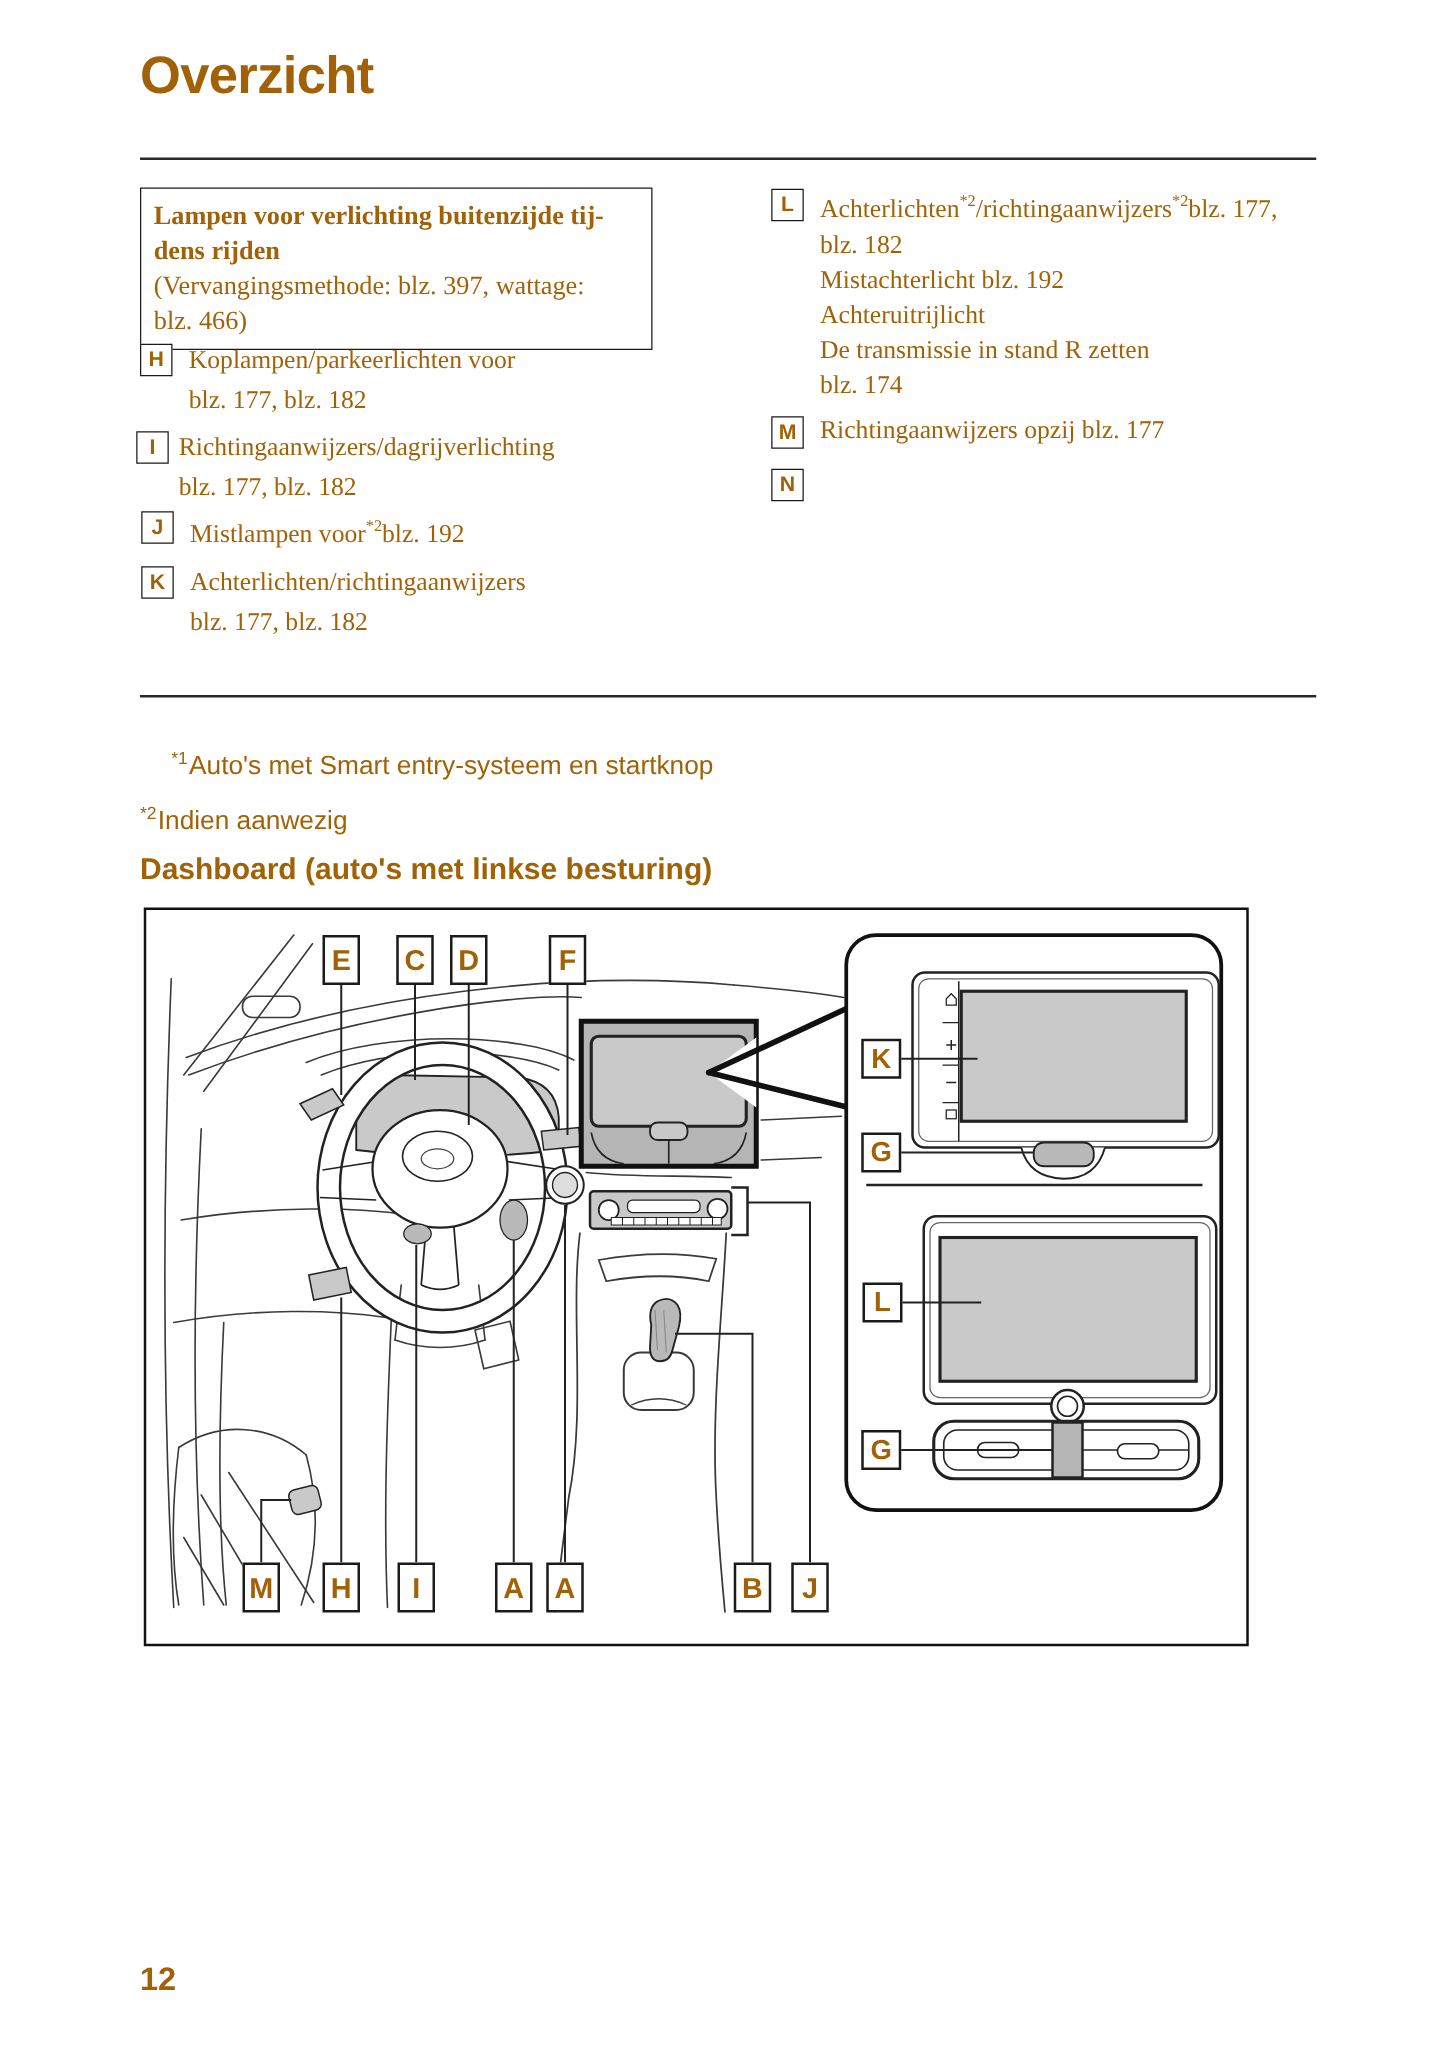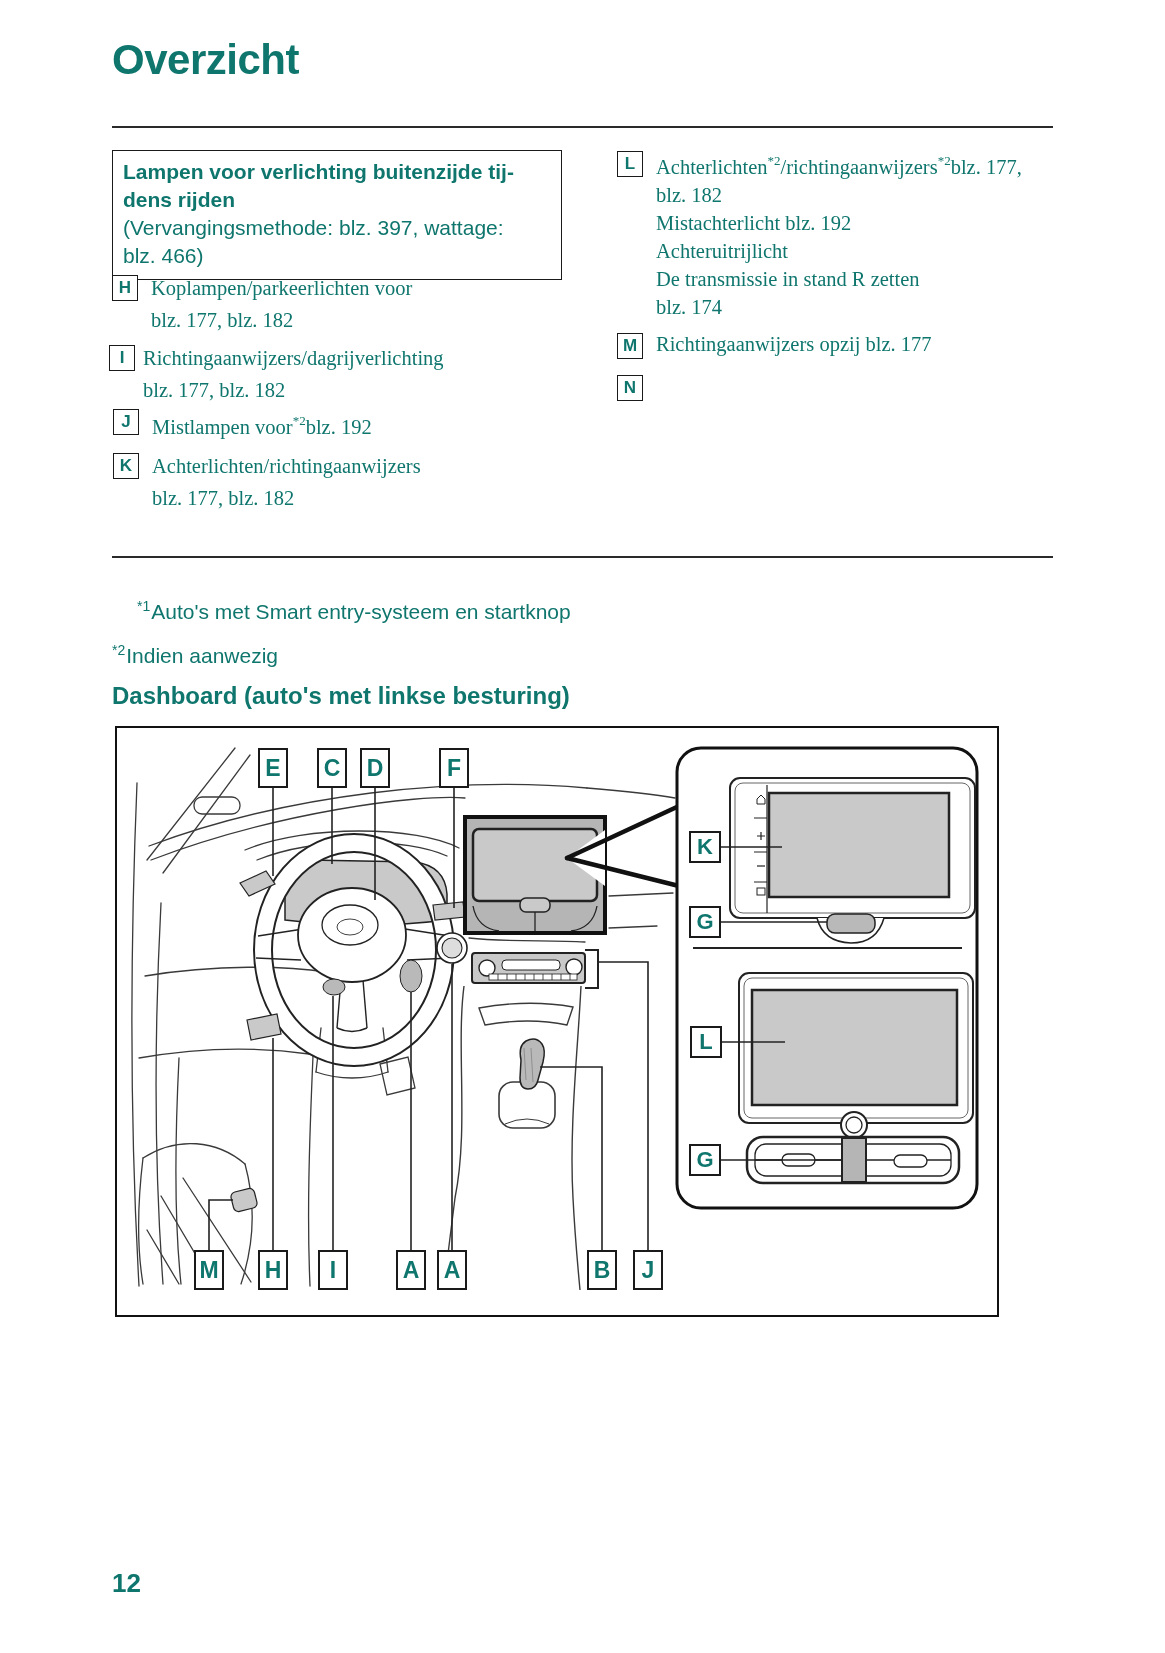--- a/index.html
+++ b/index.html
@@ -1,24 +1,24 @@
 <!DOCTYPE html>
 <html><head>
 <meta charset="utf-8">
 <style>
   html,body{margin:0;padding:0;background:#e8e8e8;}
   .page{position:relative;width:1165px;height:1653px;background:#ffffff;
-        font-family:"Liberation Sans", sans-serif;color:#0f766e;overflow:hidden;margin:0 auto;}
+        font-family:"Liberation Sans", sans-serif;color:#a16207;overflow:hidden;margin:0 auto;}
   .page-title{position:absolute;left:112px;top:36px;font-size:42px;font-weight:700;letter-spacing:-0.5px;}
   .rule{position:absolute;left:112px;width:941px;height:2px;background:#2a2a2a;}
   .rule1{top:126px;}
   .rule2{top:556px;}
   
-  .info-box{position:absolute;left:112px;top:150px;width:450px;border:1.6px solid #1a1a1a;
-            padding:7px 10px 9px 10px;box-sizing:border-box;}
+  .info-box{position:absolute;left:112px;top:150px;width:410px;border:1.6px solid #1a1a1a;
+            padding:7px 10px 9px 10px;box-sizing:border-box;font-family:Liberation Serif, serif;}
   .ib-line{font-size:21px;line-height:28px;white-space:nowrap;}
   .ib-bold{font-weight:700;}
   
   .litem{position:absolute;display:flex;align-items:flex-start;}
   .lbox{flex:0 0 auto;width:26px;height:26px;border:1.8px solid #1a1a1a;background:#fff;
         display:flex;align-items:center;justify-content:center;
         font-size:17px;font-weight:700;margin-top:3px;box-sizing:border-box;}
   .ltext{margin-left:13px;font-family:Liberation Serif, serif;}
   .lline{font-size:20.5px;white-space:nowrap;}
   .col-l .lline{line-height:32px;}

